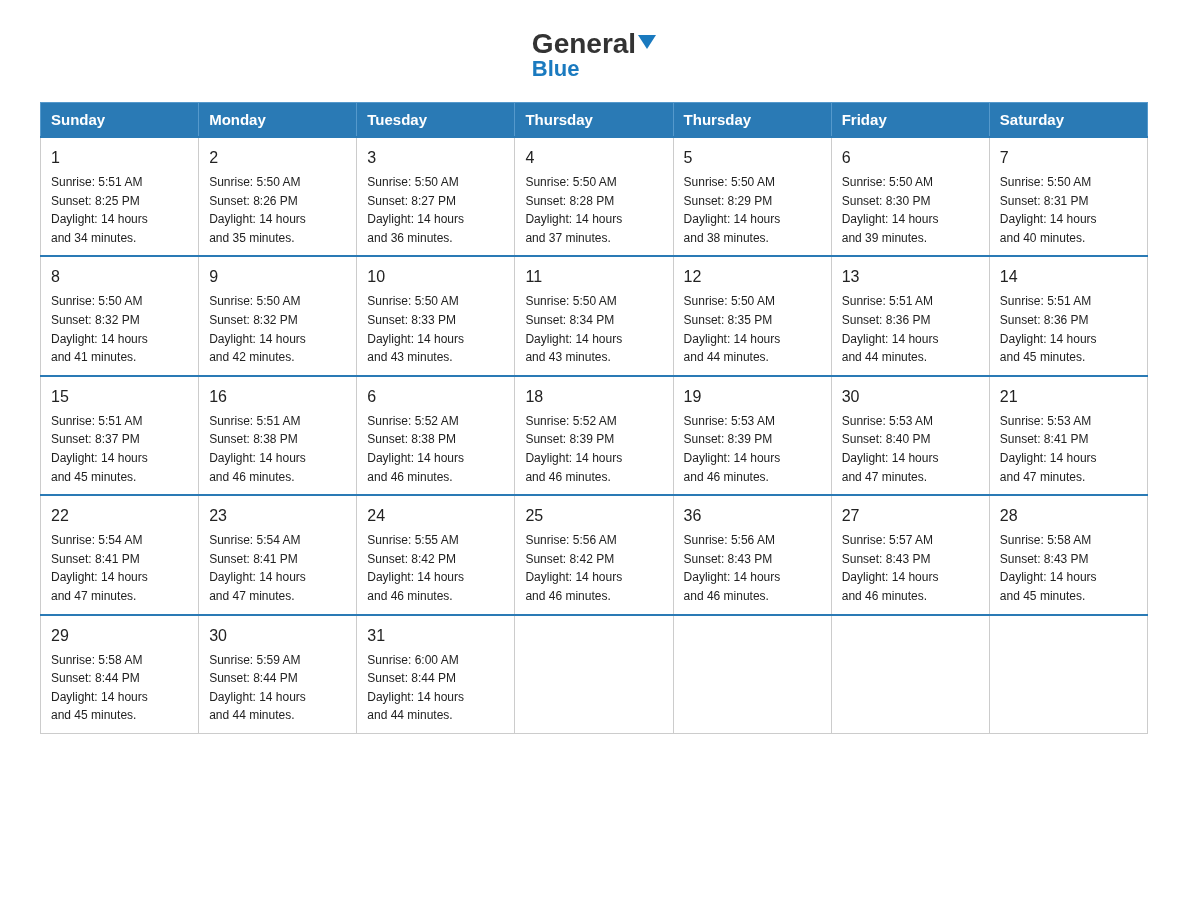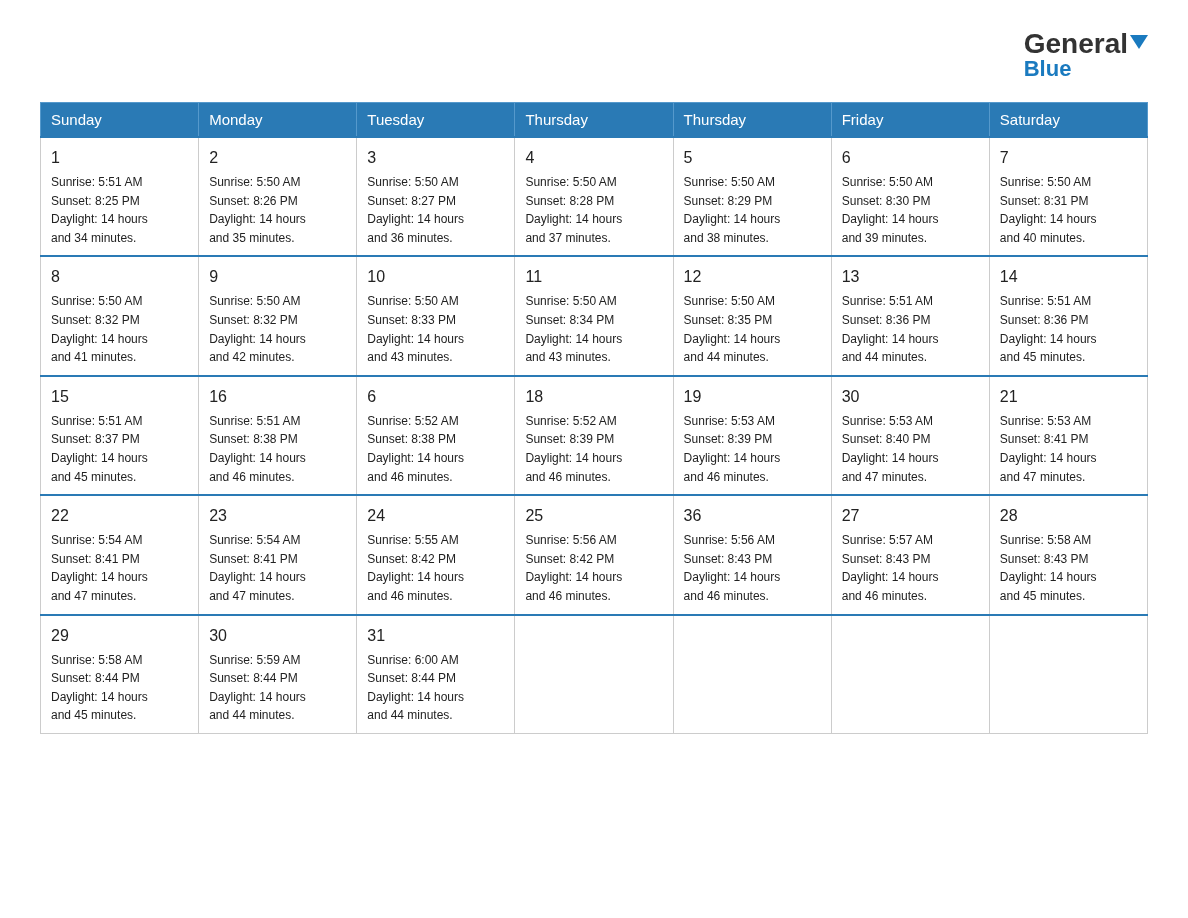--- a/index.html
+++ b/index.html
@@ -5,21 +5,21 @@
     * { box-sizing: border-box; margin: 0; padding: 0; }
     body {
       font-family: Arial, Helvetica, sans-serif;
       background: #ffffff;
       padding: 30px 40px;
       width: 1188px;
       min-height: 918px;
     }
     .header-area {
       display: flex;
-      justify-content: flex-end;
+      justify-content: center;
       align-items: flex-start;
       margin-bottom: 20px;
     }
     .logo-area {
       display: flex;
       flex-direction: column;
       align-items: flex-start;
     }
     .logo-text {
       font-size: 28px;
@@ -61,21 +61,21 @@
     }
     .calendar-table {
       width: 100%;
       border-collapse: collapse;
       border: 1px solid #888;
     }
     .calendar-table th {
       background-color: #2a7ab5;
       color: #ffffff;
       font-size: 15px;
-      font-weight: normal;
+      font-weight: bold;
       padding: 8px 10px;
       text-align: left;
       border: 1px solid #5599cc;
     }
     .calendar-table td {
       vertical-align: top;
       padding: 8px 10px;
       border: 1px solid #cccccc;
       font-size: 13px;
       color: #222;

